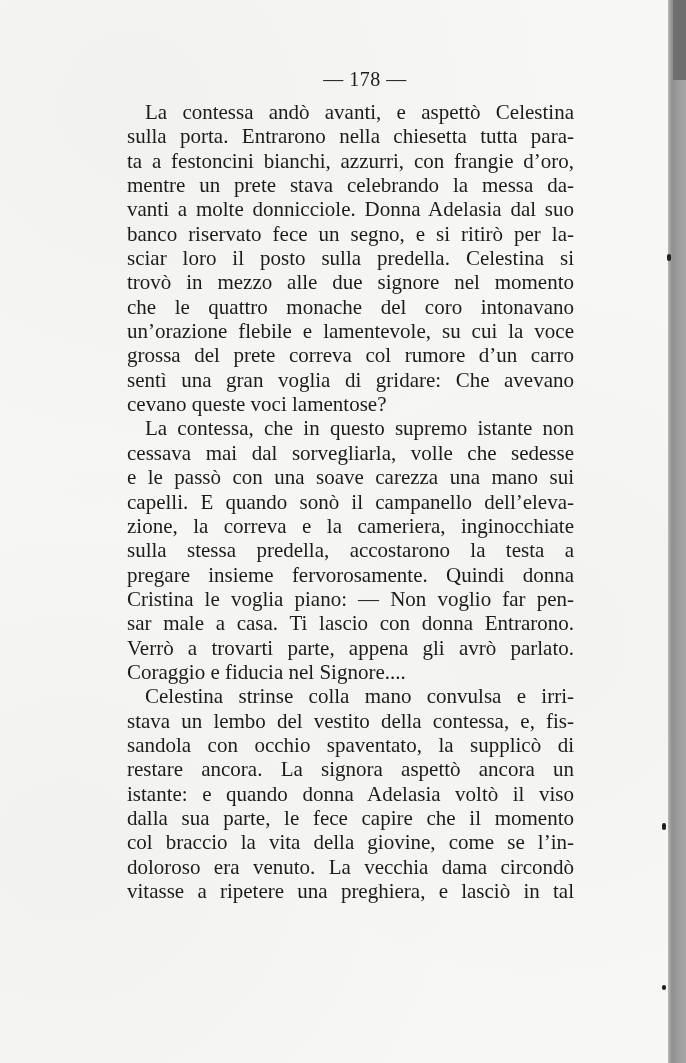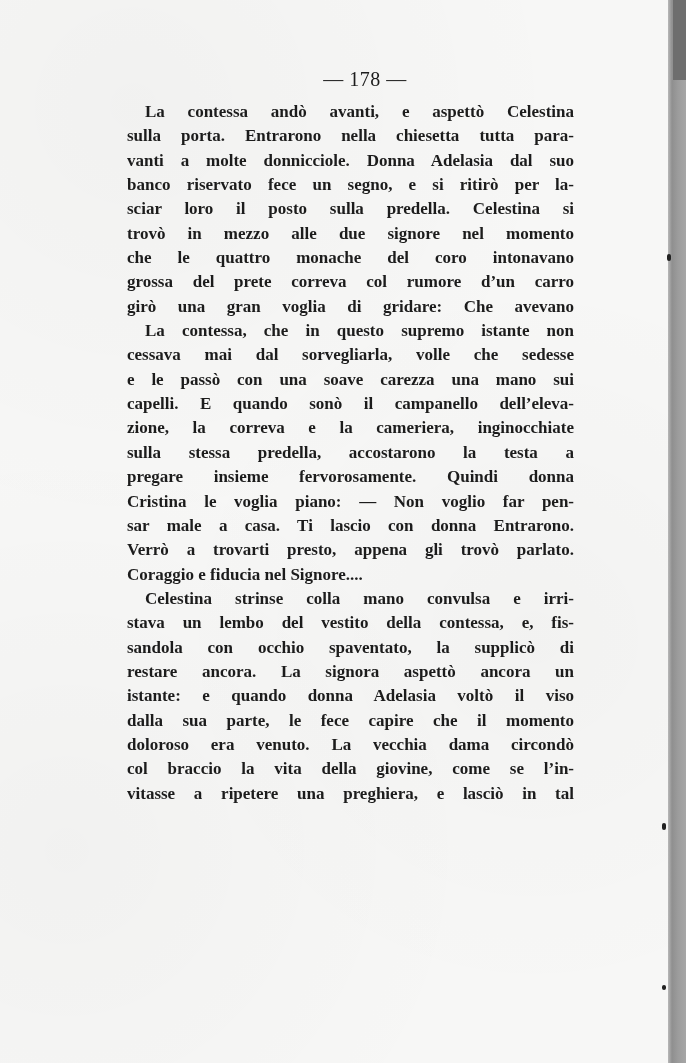--- a/index.html
+++ b/index.html
@@ -62,68 +62,71 @@
     }
     .text-block {
       position: absolute;
       left: 127px;
       top: 100px;
       width: 447px;
     }
     .line {
       height: 24.35px;
       line-height: 24.35px;
-      font-size: 17px;
+      font-size: 21px;
       white-space: nowrap;
       text-align: justify;
       text-align-last: justify;
       display: block;
-      font-weight: bold;
     }
     .line.indent {
       padding-left: 18px;
     }
     .line.last {
       text-align-last: left;
     }
   </style>
 </head>
 <body>
 
 <div class="page">
   <div class="page-number">— 178 —</div>
   <div class="text-block" id="text-block">
       <span class="line indent">La contessa andò avanti, e aspettò Celestina</span>
       <span class="line">sulla porta. Entrarono nella chiesetta tutta para-</span>
+      <span class="line">ta a festoncini bianchi, azzurri, con frangie d’oro,</span>
+      <span class="line">mentre un prete stava celebrando la messa da-</span>
       <span class="line">vanti a molte donnicciole. Donna Adelasia dal suo</span>
       <span class="line">banco riservato fece un segno, e si ritirò per la-</span>
       <span class="line">sciar loro il posto sulla predella. Celestina si</span>
       <span class="line">trovò in mezzo alle due signore nel momento</span>
       <span class="line">che le quattro monache del coro intonavano</span>
+      <span class="line">un’orazione flebile e lamentevole, su cui la voce</span>
       <span class="line">grossa del prete correva col rumore d’un carro</span>
-      <span class="line">girò una gran voglia di gridare: Che avevano</span>
+      <span class="line">sentì una gran voglia di gridare: Che avevano</span>
+      <span class="line last">cevano queste voci lamentose?</span>
       <span class="line indent">La contessa, che in questo supremo istante non</span>
       <span class="line">cessava mai dal sorvegliarla, volle che sedesse</span>
       <span class="line">e le passò con una soave carezza una mano sui</span>
       <span class="line">capelli. E quando sonò il campanello dell’eleva-</span>
       <span class="line">zione, la correva e la cameriera, inginocchiate</span>
       <span class="line">sulla stessa predella, accostarono la testa a</span>
       <span class="line">pregare insieme fervorosamente. Quindi donna</span>
       <span class="line">Cristina le voglia piano: — Non voglio far pen-</span>
       <span class="line">sar male a casa. Ti lascio con donna Entrarono.</span>
-      <span class="line">Verrò a trovarti presto, appena gli trovò parlato.</span>
+      <span class="line">Verrò a trovarti parte, appena gli avrò parlato.</span>
       <span class="line last">Coraggio e fiducia nel Signore....</span>
       <span class="line indent">Celestina strinse colla mano convulsa e irri-</span>
       <span class="line">stava un lembo del vestito della contessa, e, fis-</span>
       <span class="line">sandola con occhio spaventato, la supplicò di</span>
       <span class="line">restare ancora. La signora aspettò ancora un</span>
       <span class="line">istante: e quando donna Adelasia voltò il viso</span>
       <span class="line">dalla sua parte, le fece capire che il momento</span>
+      <span class="line">col braccio la vita della giovine, come se l’in-</span>
       <span class="line">doloroso era venuto. La vecchia dama circondò</span>
-      <span class="line">col braccio la vita della giovine, come se l’in-</span>
       <span class="line">vitasse a ripetere una preghiera, e lasciò in tal</span>
     </div>
 </div>
 <div class="gutter"></div>
 <div class="gutter-top"></div>
 <div class="speck" style="left:667px; top:254px;"></div>
 <div class="speck" style="left:662px; top:823px;"></div>
 <div class="speck" style="left:662px; top:985px; height:5px;"></div>
 
 </body></html>

